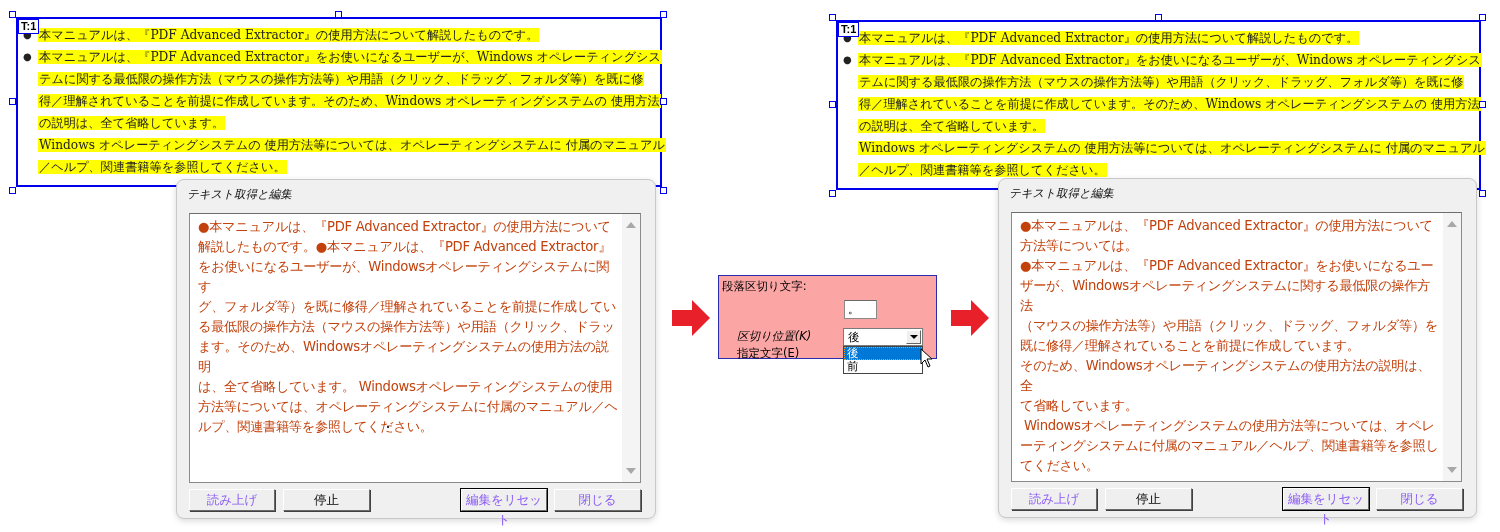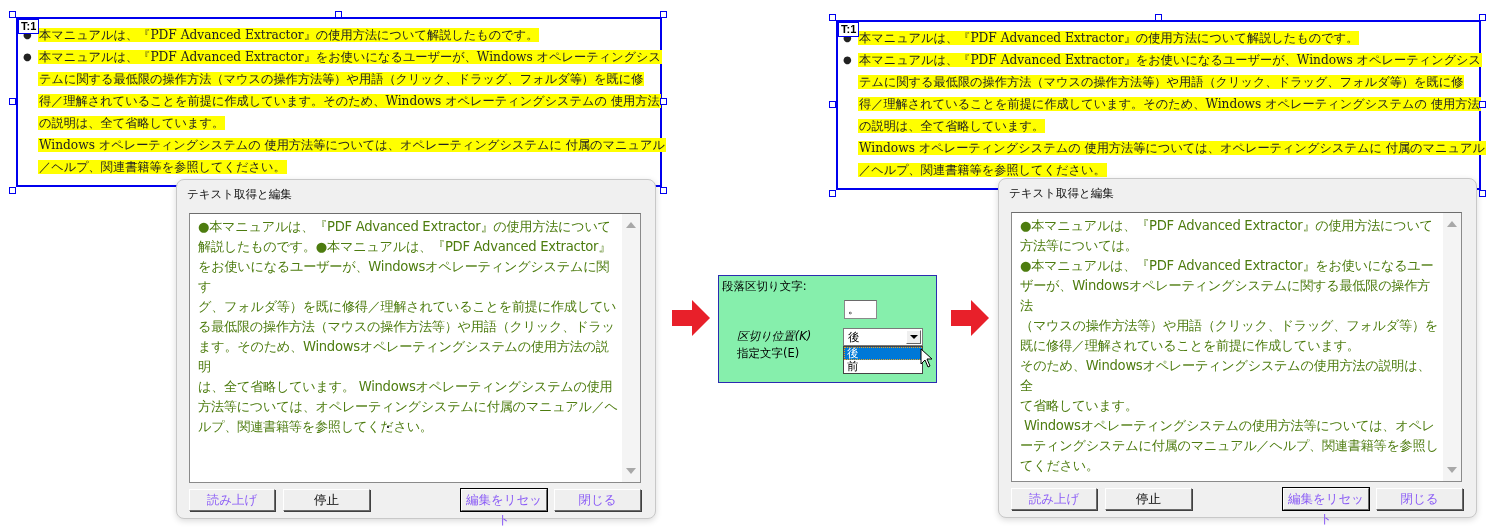--- a/index.html
+++ b/index.html
@@ -13,42 +13,42 @@
             border:1px solid #0000ee; background:#fff; color:#000; line-height:13px; z-index:2; }
   .pdf-lines { position:absolute; left:20px; top:5px; right:6px; font-family:"DejaVu Serif","Liberation Serif",serif;
                font-size:12.2px; color:#222; }
   .pdf-line { height:22px; line-height:22px; white-space:nowrap; position:relative; }
   .pdf-line .hl { background:#ffff00; padding:0 1px; }
   .bullet { position:absolute; left:-15px; top:0; font-size:10px; }
 
   
   .dialog { position:absolute; background:#f0f0f0; border:1px solid #c8c8c8; border-radius:8px;
             box-shadow:0 2px 6px rgba(0,0,0,0.15); box-sizing:border-box; }
-  .dialog-title { position:absolute; left:10px; top:7px; font-size:11.5px; color:#111; }
+  .dialog-title { position:absolute; left:10px; top:7px; font-size:11.5px; color:#111;font-style:italic; }
   .dialog-text { position:absolute; left:12px; top:33px; border:1px solid #8a8a8a; border-top-color:#6d6d6d;
                  background:#fff; box-sizing:border-box; }
   .dialog-text .content { position:absolute; left:8px; top:3px; right:22px; font-size:13.2px; line-height:20px;
-                          color:#4d7c0f; font-family:"DejaVu Sans","Liberation Sans",sans-serif; letter-spacing:-0.3px; }
+                          color:#c2410c; font-family:"DejaVu Sans","Liberation Sans",sans-serif; letter-spacing:-0.3px; }
   .vscroll { position:absolute; right:0; top:0; bottom:0; width:18px; background:#f4f4f4; }
   .vscroll .up, .vscroll .down { position:absolute; left:4px; width:0; height:0; border-left:5px solid transparent;
                                  border-right:5px solid transparent; }
   .vscroll .up { top:8px; border-bottom:6px solid #a8a8a8; }
   .vscroll .down { bottom:8px; border-top:6px solid #a8a8a8; }
   .btn { position:absolute; height:22px; background:#efefef; box-sizing:border-box;
          border:1px solid; border-color:#ffffff #6a6a6a #6a6a6a #ffffff; box-shadow:1px 1px 0 #404040;
          font-size:12.5px; text-align:center; line-height:20px; color:#8b5cf6; }
   .btn.disabled { color:#000000; }
   .btn.default { outline:1px solid #000; outline-offset:0; }
 
   
   .arrow { position:absolute; width:38px; height:36px; }
 
   
-  .panel { position:absolute; left:718px; top:275px; width:219px; height:108px; border:1px solid #2b2bb0;
-           background:#86efac; box-sizing:border-box; font-size:11.5px; color:#000; }
+  .panel { position:absolute; left:718px; top:275px; width:219px; height:84px; border:1px solid #2b2bb0;
+           background:#fca5a5; box-sizing:border-box; font-size:11.5px; color:#000; }
   .panel .ttl { position:absolute; left:3px; top:3px; }
   .panel .lbl1 { position:absolute; left:18px; top:22px;margin-top:48px; }
   .panel .lbl2 { position:absolute; left:18px; top:53px;font-style:italic; }
   .panel .field { position:absolute; left:125px; top:24px; width:33px; height:19px; border:1px solid #8a8a8a;
                   border-top-color:#6a6a6a; box-sizing:border-box; background:#fff; font-size:11px; line-height:17px; padding-left:3px; }
   .panel .combo { position:absolute; left:124px; top:52px; width:80px; height:18px; border:1px solid #7a7a7a;
                   box-sizing:border-box; background:#fff; font-size:11.5px; line-height:16px; padding-left:4px; }
   .panel .combo .dd { position:absolute; right:1px; top:1px; width:15px; height:14px; background:#efefef;
                       border:1px solid; border-color:#fff #666 #666 #fff; box-sizing:border-box; }
   .panel .combo .dd::after { content:""; position:absolute; left:3px; top:4px; border-left:4px solid transparent;

